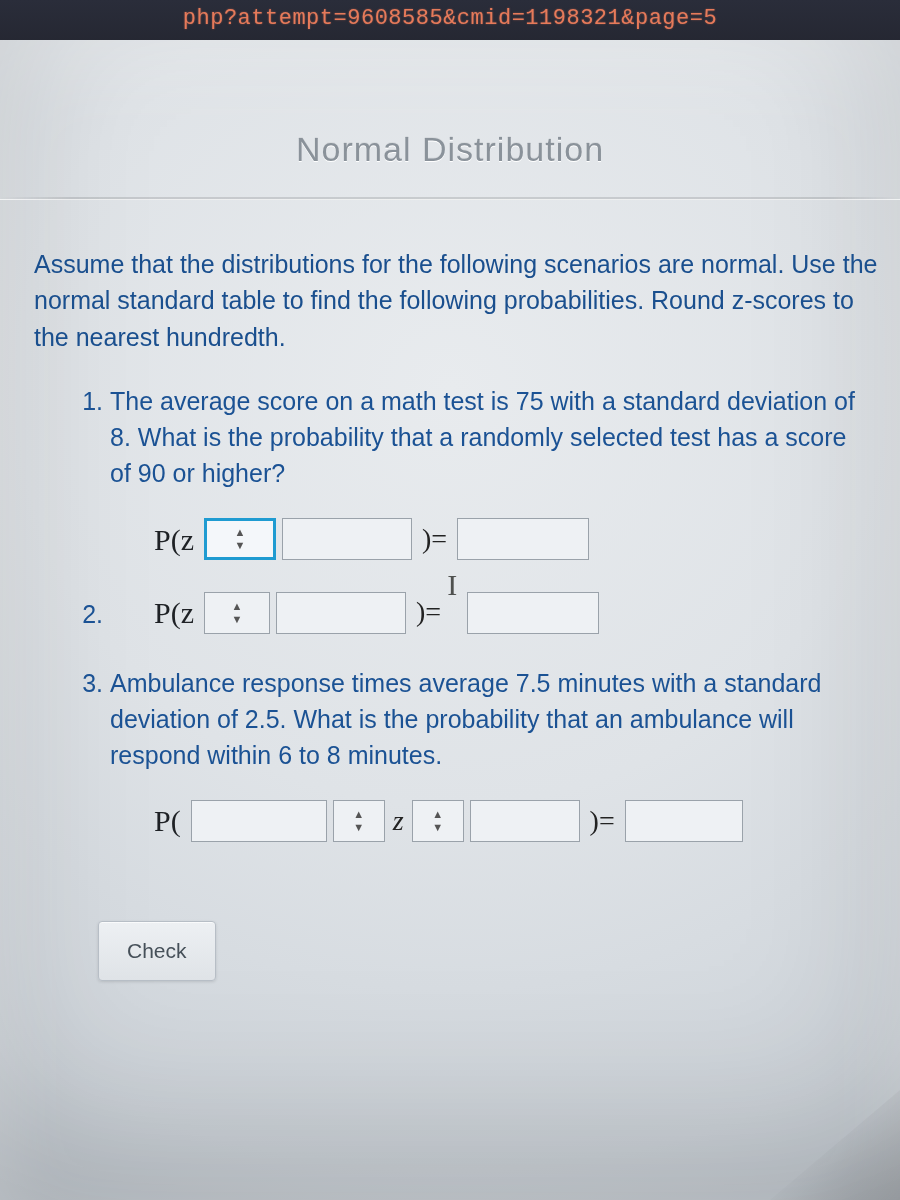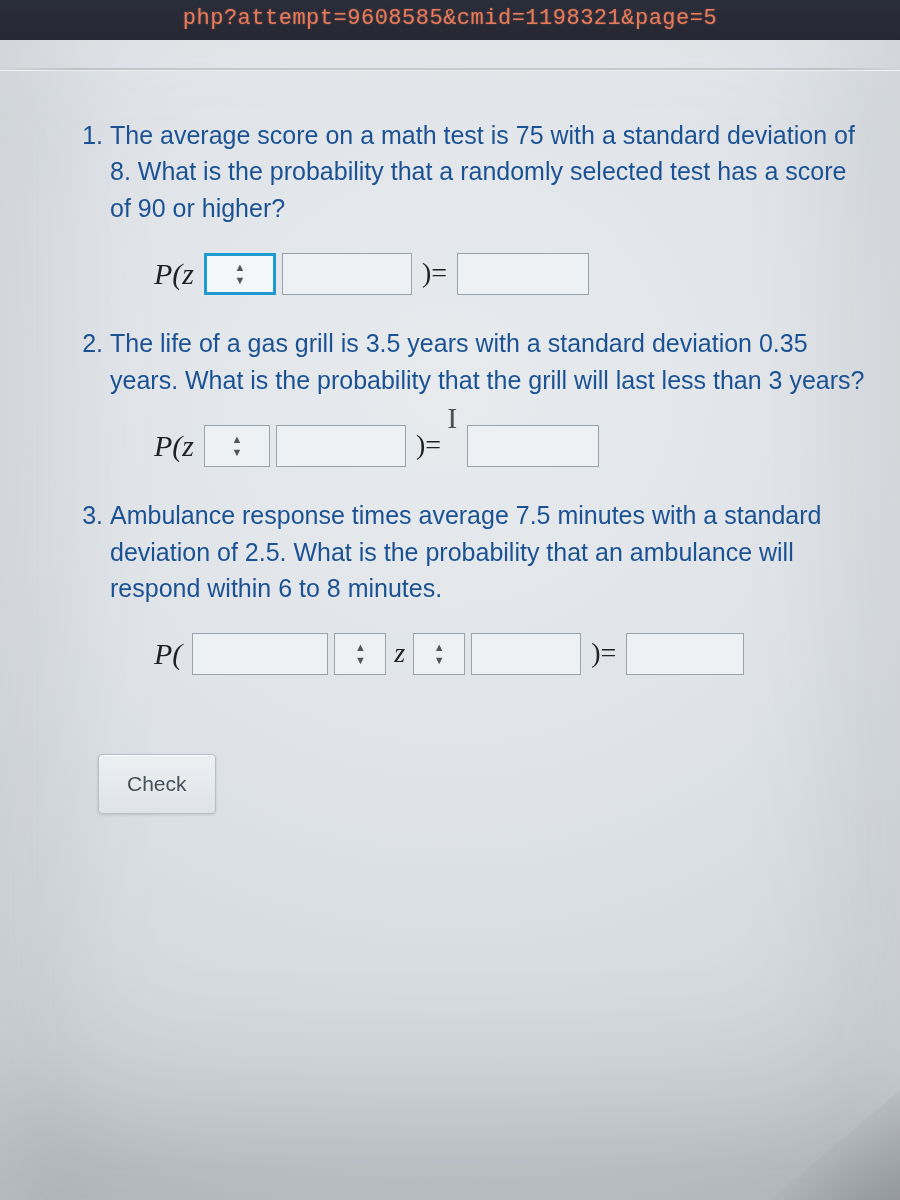--- a/index.html
+++ b/index.html
@@ -59,21 +59,20 @@
   }
   .answer-row{
     display:flex;
     align-items:center;
     gap:6px;
     margin:26px 0 8px 44px;
     font-size:26px;
     color:#222;
   }
   .pz{
-    font-style:italic;
     font-family:"Times New Roman",serif;
     font-size:30px;
     color:#1e2125;
     padding-right:4px;
   }
   .box{
     height:42px;
     border:1px solid #9aa2aa;
     background:#eef1f4;
     box-sizing:border-box;
@@ -133,44 +132,45 @@
     pointer-events:none;
   }
 </style>
 </head>
 <body>
 
 <div class="url-bar">php?attempt=9608585&amp;cmid=1198321&amp;page=5</div>
 
 <div class="screen">
 
+  <div class="title-band">Normal Distribution</div>
   <div class="hr"></div>
 
   <div class="content">
+    <div class="intro">Assume that the distributions for the following scenarios are normal. Use the normal standard table to find the following probabilities. Round z-scores to the nearest hundredth.</div>
 
     <ol class="qlist">
 
       <li>
         <span>The average score on a math test is 75 with a standard deviation of 8. What is the probability that a randomly selected test has a score of 90 or higher?</span>
         <div class="answer-row">
           <span class="pz">P(z</span>
           <div class="box sel">
             <div class="stepper">
               <span>▲</span>
                 <span>▼</span>
             </div>
           </div>
           <input class="box num" style="">
           <span class="eq">)=</span>
           <input class="box result" style="">
         </div>
       </li>
 
       <li>
-        <span>The life of a gas grill is 3.5 years with a standard deviation 0.35 years. What is the probability that the grill will last less than 3 years?</span>
         <div class="answer-row">
           <span class="pz">P(z</span>
           <div class="box sel plain">
             <div class="stepper">
               <span>▲</span>
                 <span>▼</span>
             </div>
           </div>
           <input class="box num" style="">
           <span class="eq">)=</span>

